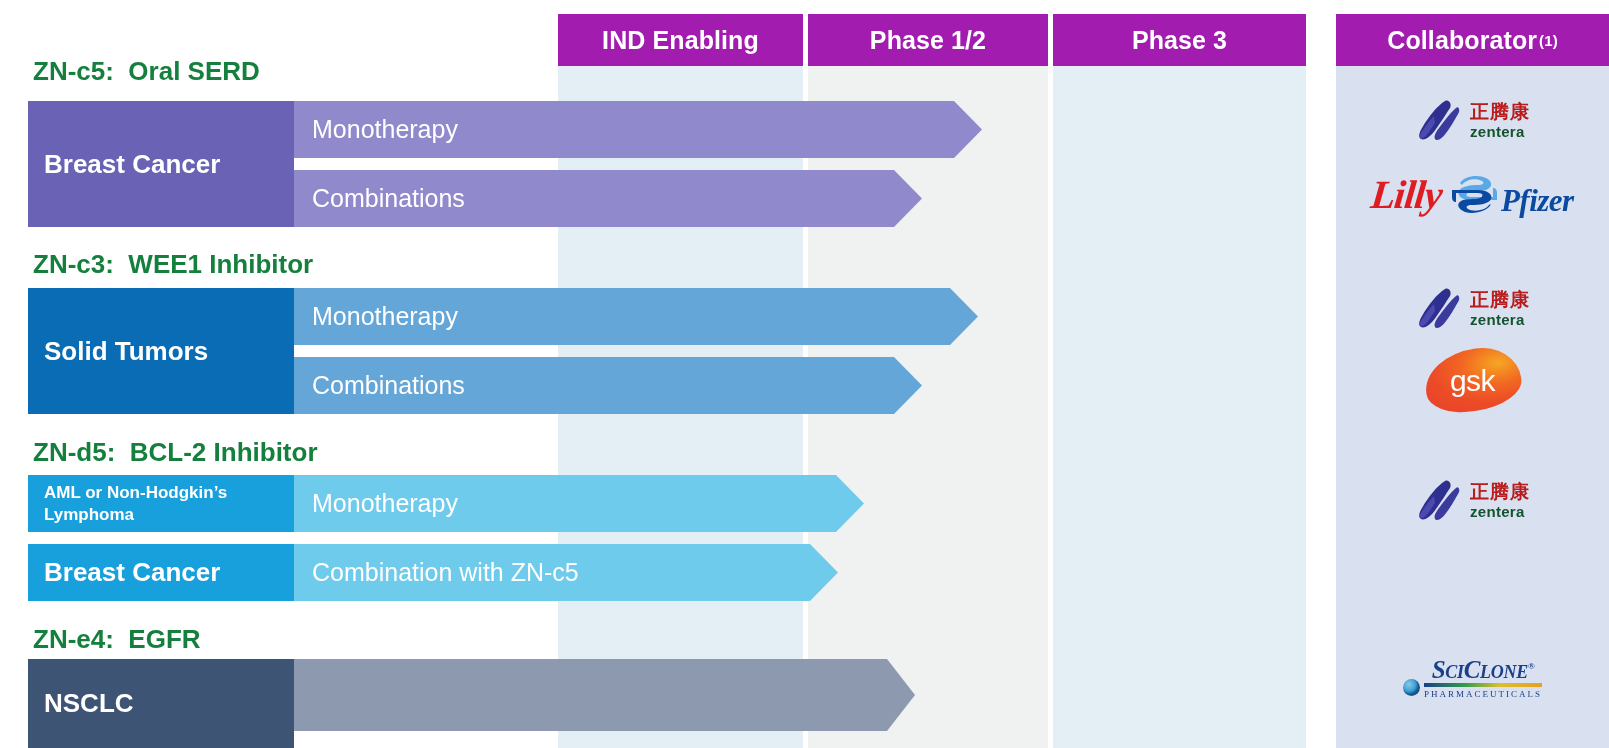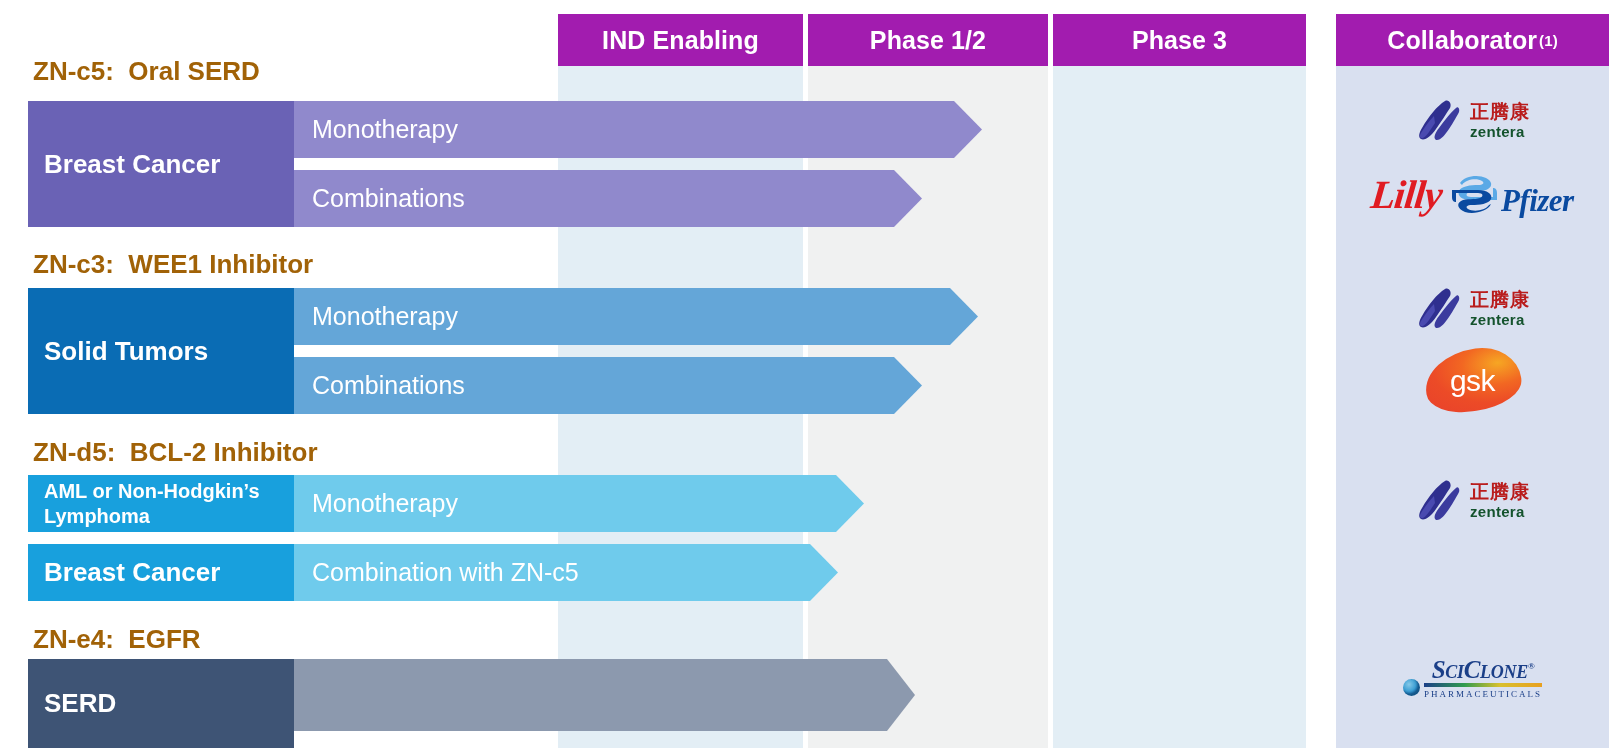--- a/index.html
+++ b/index.html
@@ -26,32 +26,32 @@
   }
   .hdr-ind{left:558px;width:245px;}
   .hdr-p12{left:808px;width:240px;}
   .hdr-p3{left:1053px;width:253px;}
   .hdr-collab{left:1336px;width:273px;}
   .hdr sup{font-size:15px;vertical-align:super;margin-left:2px;font-weight:bold;}
 
   
   .prog-title{
     position:absolute;left:33px;
-    color:#a16207;font-weight:bold;font-size:26px;white-space:pre;
+    color:#15803d;font-weight:bold;font-size:26px;white-space:pre;
   }
 
   
   .ind-label{
     position:absolute;left:28px;width:266px;
     display:flex;align-items:center;
     color:#ffffff;font-weight:bold;
     box-sizing:border-box;padding-left:16px;
   }
   .ind-label.size-lg{font-size:26px;}
-  .ind-label.size-sm{font-size:20px;line-height:1.25;align-items:center;}
+  .ind-label.size-sm{font-size:17px;line-height:1.25;align-items:center;}
 
   
   .bar{
     position:absolute;left:294px;
     display:flex;align-items:center;
     color:#ffffff;font-size:25px;font-weight:normal;
     box-sizing:border-box;padding-left:18px;
     white-space:nowrap;
   }
 
@@ -268,21 +268,21 @@
       <div class="ztext">
         <span class="zcn">正腾康</span>
         <span class="zen">zentera</span>
       </div>
     </div>
   </div>
 
   <div class="prog-title" style="top:624px;">ZN-e4:  EGFR</div>
 
   <div class="ind-label size-lg" style="top:659px;height:89px;background:#3e5475;">
-    <span>SERD</span>
+    <span>NSCLC</span>
   </div>
 
   <svg class="bar-svg" style="position:absolute;left:294px;top:659px;width:660px;height:89px;" viewBox="0 0 660 89" preserveAspectRatio="none">
     <polygon points="0,0 593,0 621,36 593,72 0,72" fill="#8c99ae"></polygon>
   </svg>
 
   <div class="logo-wrap" style="left:1336px;top:648px;width:273px;height:60px;">
     <div class="sciclone">
       <div class="globe"></div>
       <div class="swrap">

